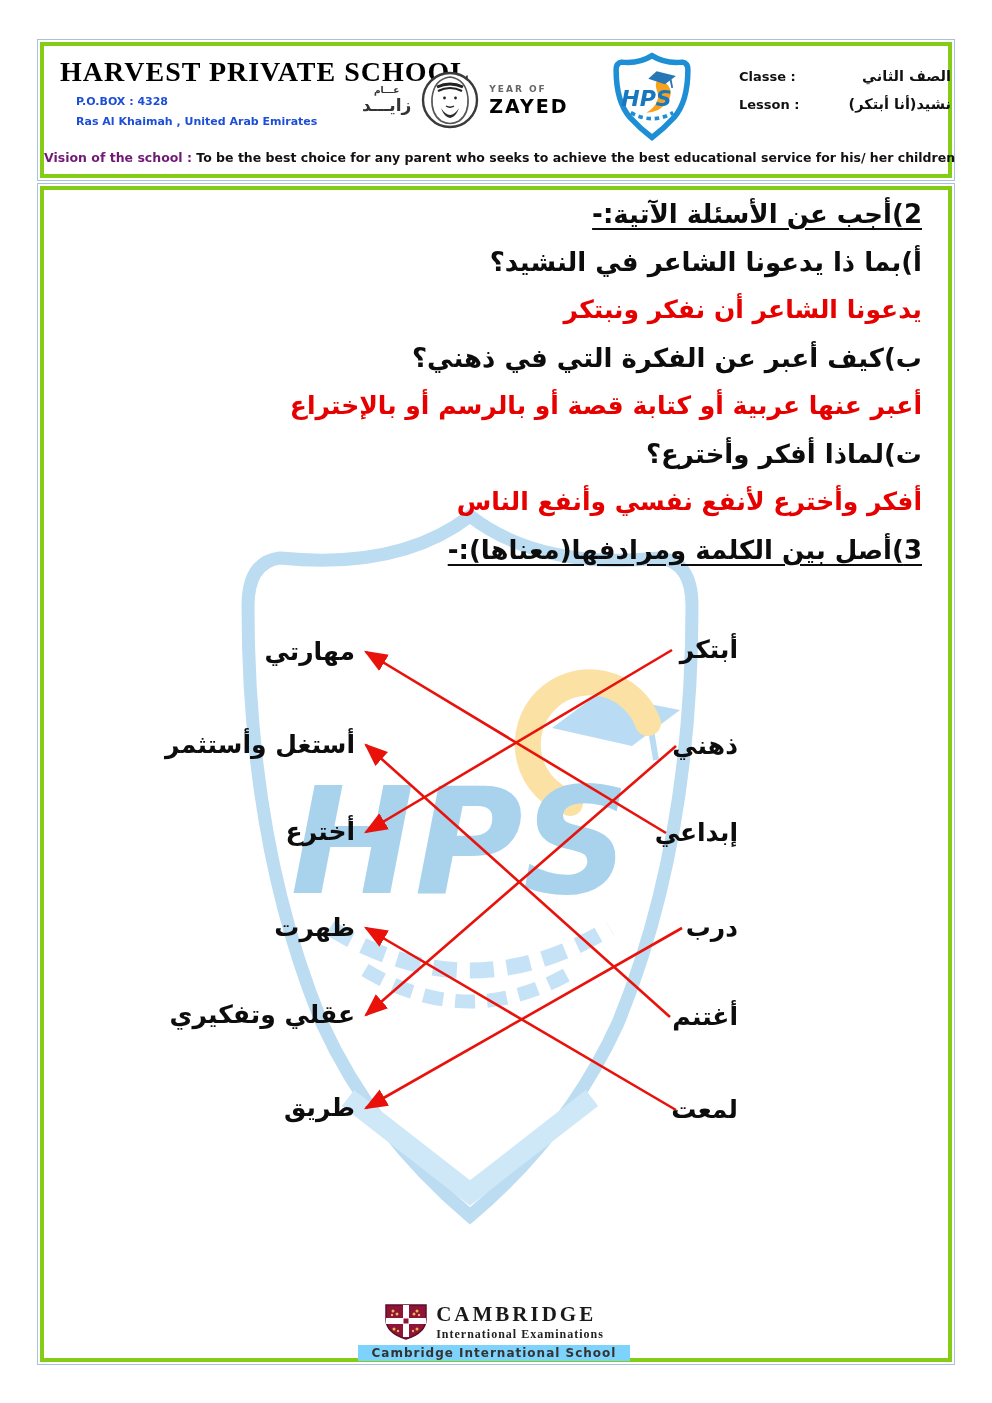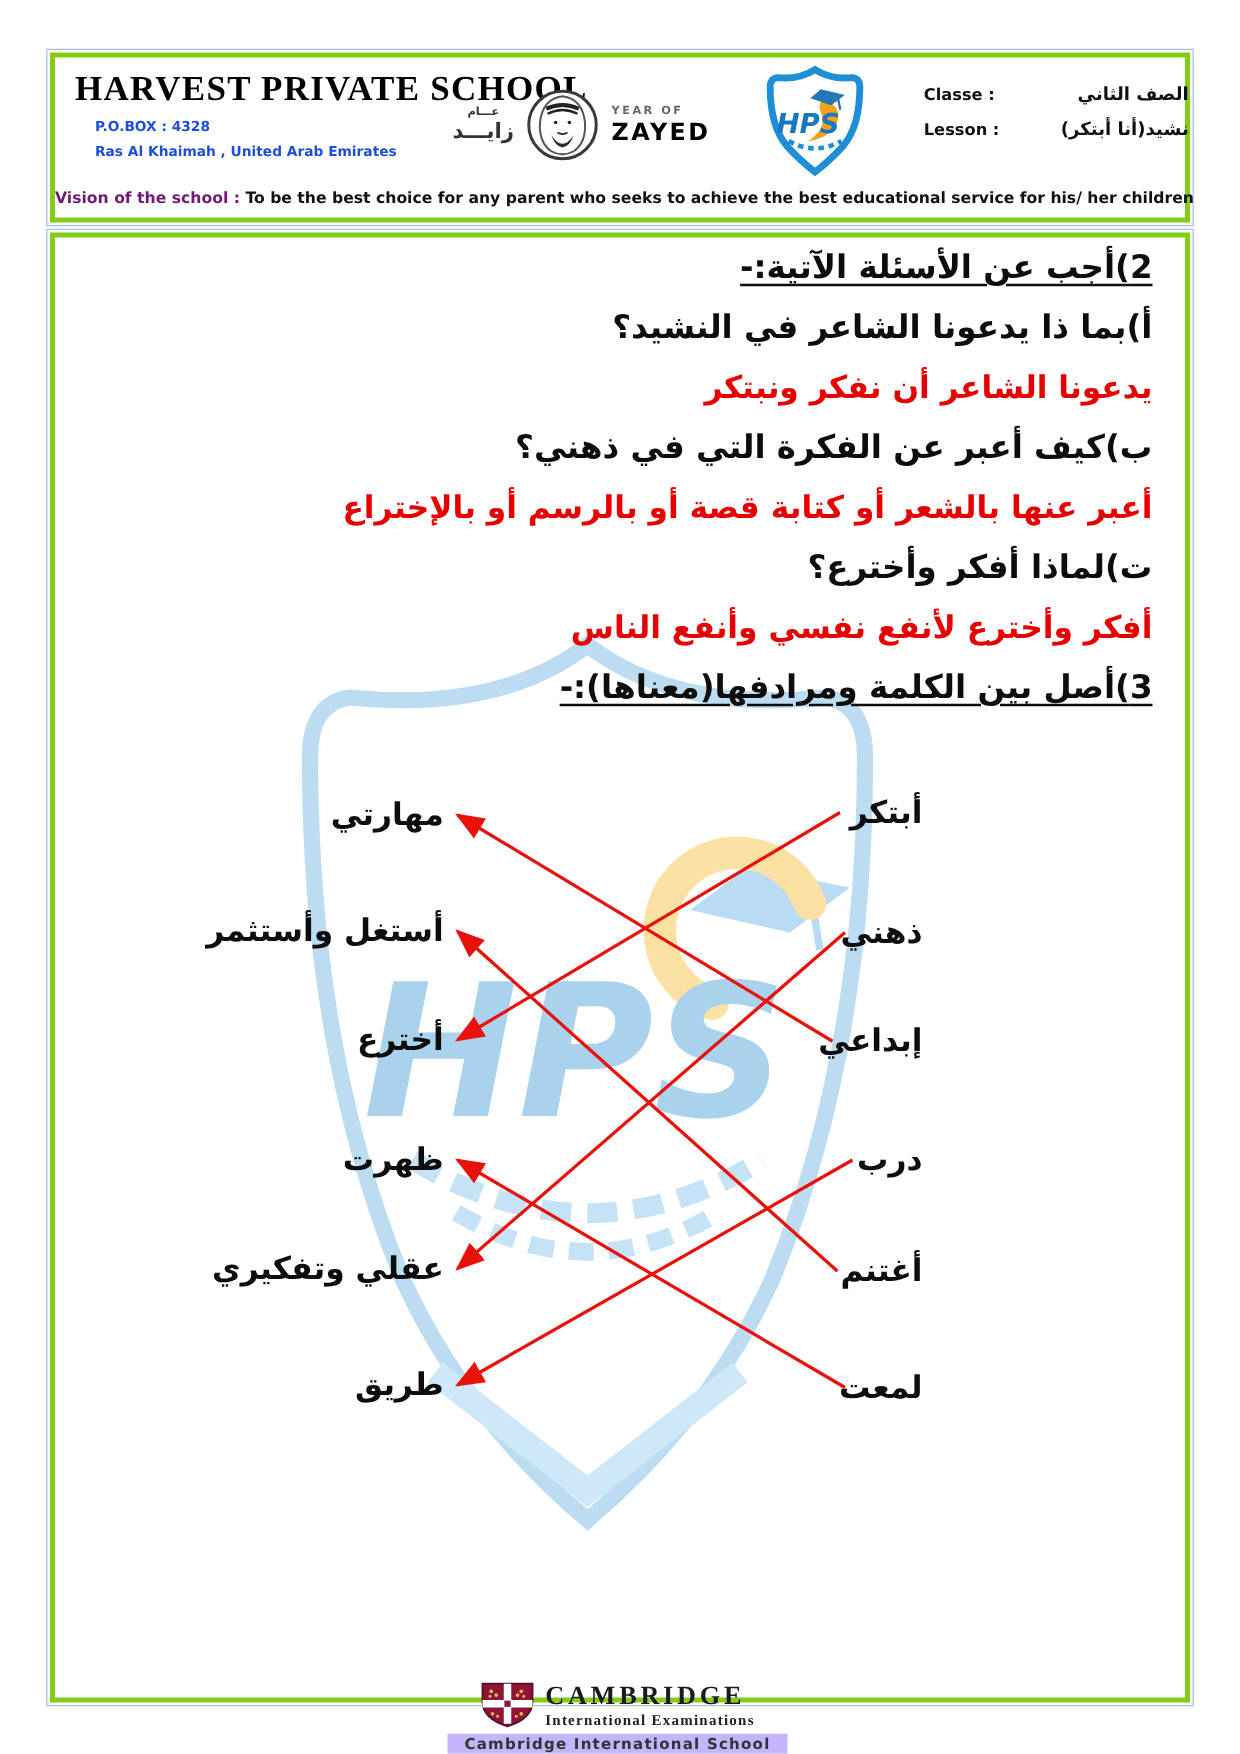--- a/index.html
+++ b/index.html
@@ -49,26 +49,26 @@
 
   
   .mword { position:absolute; font-size:25px; font-weight:bold; color:#0d0d0d; direction:rtl; white-space:nowrap; height:44px; line-height:44px; z-index:3; }
   .mword.left { right:637px; }
   .mword.right { right:254px; }
 
   #match-lines { position:absolute; left:0; top:0; z-index:2; pointer-events:none; }
   #watermark { position:absolute; left:180px; top:498px; z-index:1; pointer-events:none; }
 
   
-  .cambridge { position:absolute; top:1303px; left:0; right:4px; display:flex; flex-direction:column; align-items:center; z-index:3;margin-top:42px; }
+  .cambridge { position:absolute; top:1303px; left:0; right:4px; display:flex; flex-direction:column; align-items:center; z-index:3; }
   .cam-top { display:flex; align-items:center; gap:8px; }
   .cam-texts { line-height:1; }
   .cam-title { font-family:"Liberation Serif", serif; font-weight:bold; font-size:21px; letter-spacing:3px; color:#1a1a1a; }
   .cam-sub { font-family:"Liberation Serif", serif; font-weight:bold; font-size:12px; letter-spacing:1px; color:#222; margin-top:3px; }
-  .cam-school { margin-top:4px; background:#c4b5fd; color:#333; font-size:12px; font-weight:bold; letter-spacing:1px; padding:1px 14px; }
+  .cam-school { margin-top:4px; background:#7dd3fc; color:#333; font-size:12px; font-weight:bold; letter-spacing:1px; padding:1px 14px; }
 </style>
 </head>
 <body>
 
 <div class="box" id="header-box">
 
   <div class="school-block">
     <div class="school-name">HARVEST PRIVATE SCHOOL</div>
     <div class="school-sub">P.O.BOX : 4328</div>
     <div class="school-sub">Ras Al Khaimah , United Arab Emirates</div>
@@ -132,21 +132,21 @@
   <text x="280" y="395" text-anchor="middle" font-size="148" font-weight="bold" font-style="italic" fill="#a9d2ed" font-family="DejaVu Sans, sans-serif">HPS</text>
   <path d="M150 430 Q290 515 430 430" fill="none" stroke="#c6e2f6" stroke-width="16" stroke-dasharray="24 13"></path>
   <path d="M185 472 Q290 535 395 472" fill="none" stroke="#c6e2f6" stroke-width="14" stroke-dasharray="20 12"></path>
 </svg>
 
 <div id="questions">
   <div class="q-line q-underline">2)أجب عن الأسئلة الآتية:-</div>
   <div class="q-line">أ)بما ذا يدعونا الشاعر في النشيد؟</div>
   <div class="q-line q-red">يدعونا الشاعر أن نفكر ونبتكر</div>
   <div class="q-line">ب)كيف أعبر عن الفكرة التي في ذهني؟</div>
-  <div class="q-line q-red">أعبر عنها بالشعر أو كتابة قصة أو بالرسم أو بالإختراع</div>
+  <div class="q-line q-red">أعبر عنها عربية أو كتابة قصة أو بالرسم أو بالإختراع</div>
   <div class="q-line">ت)لماذا أفكر وأخترع؟</div>
   <div class="q-line q-red">أفكر وأخترع لأنفع نفسي وأنفع الناس</div>
   <div class="q-line q-underline">3)أصل بين الكلمة ومرادفها(معناها):-</div>
 </div>
 
 <div id="match-words">
     <div class="mword left" style="top: 630px;">مهارتي</div>
     <div class="mword left" style="top: 723px;">أستغل وأستثمر</div>
     <div class="mword left" style="top: 810px;">أخترع</div>
     <div class="mword left" style="top: 906px;">ظهرت</div>

